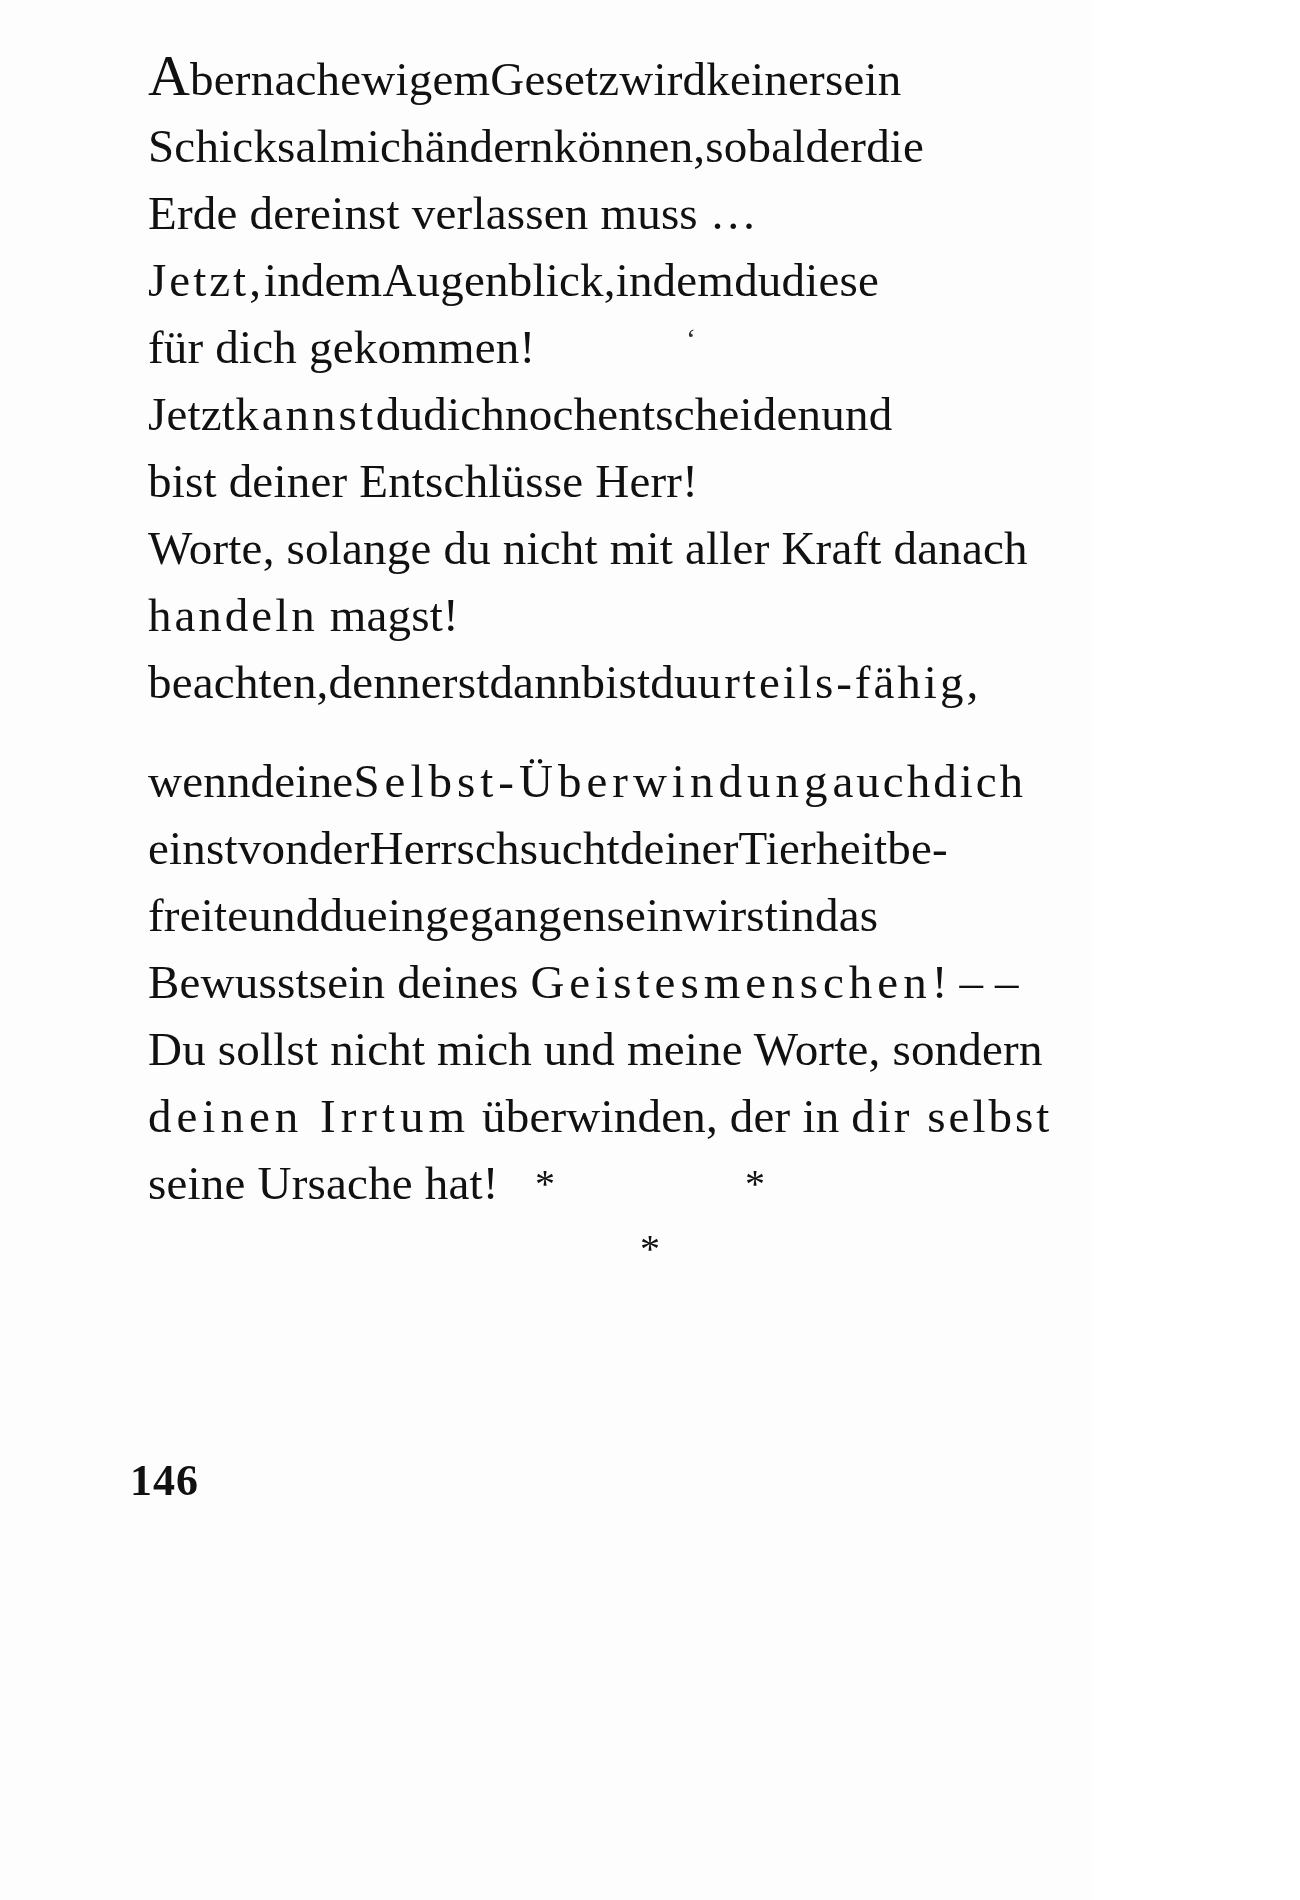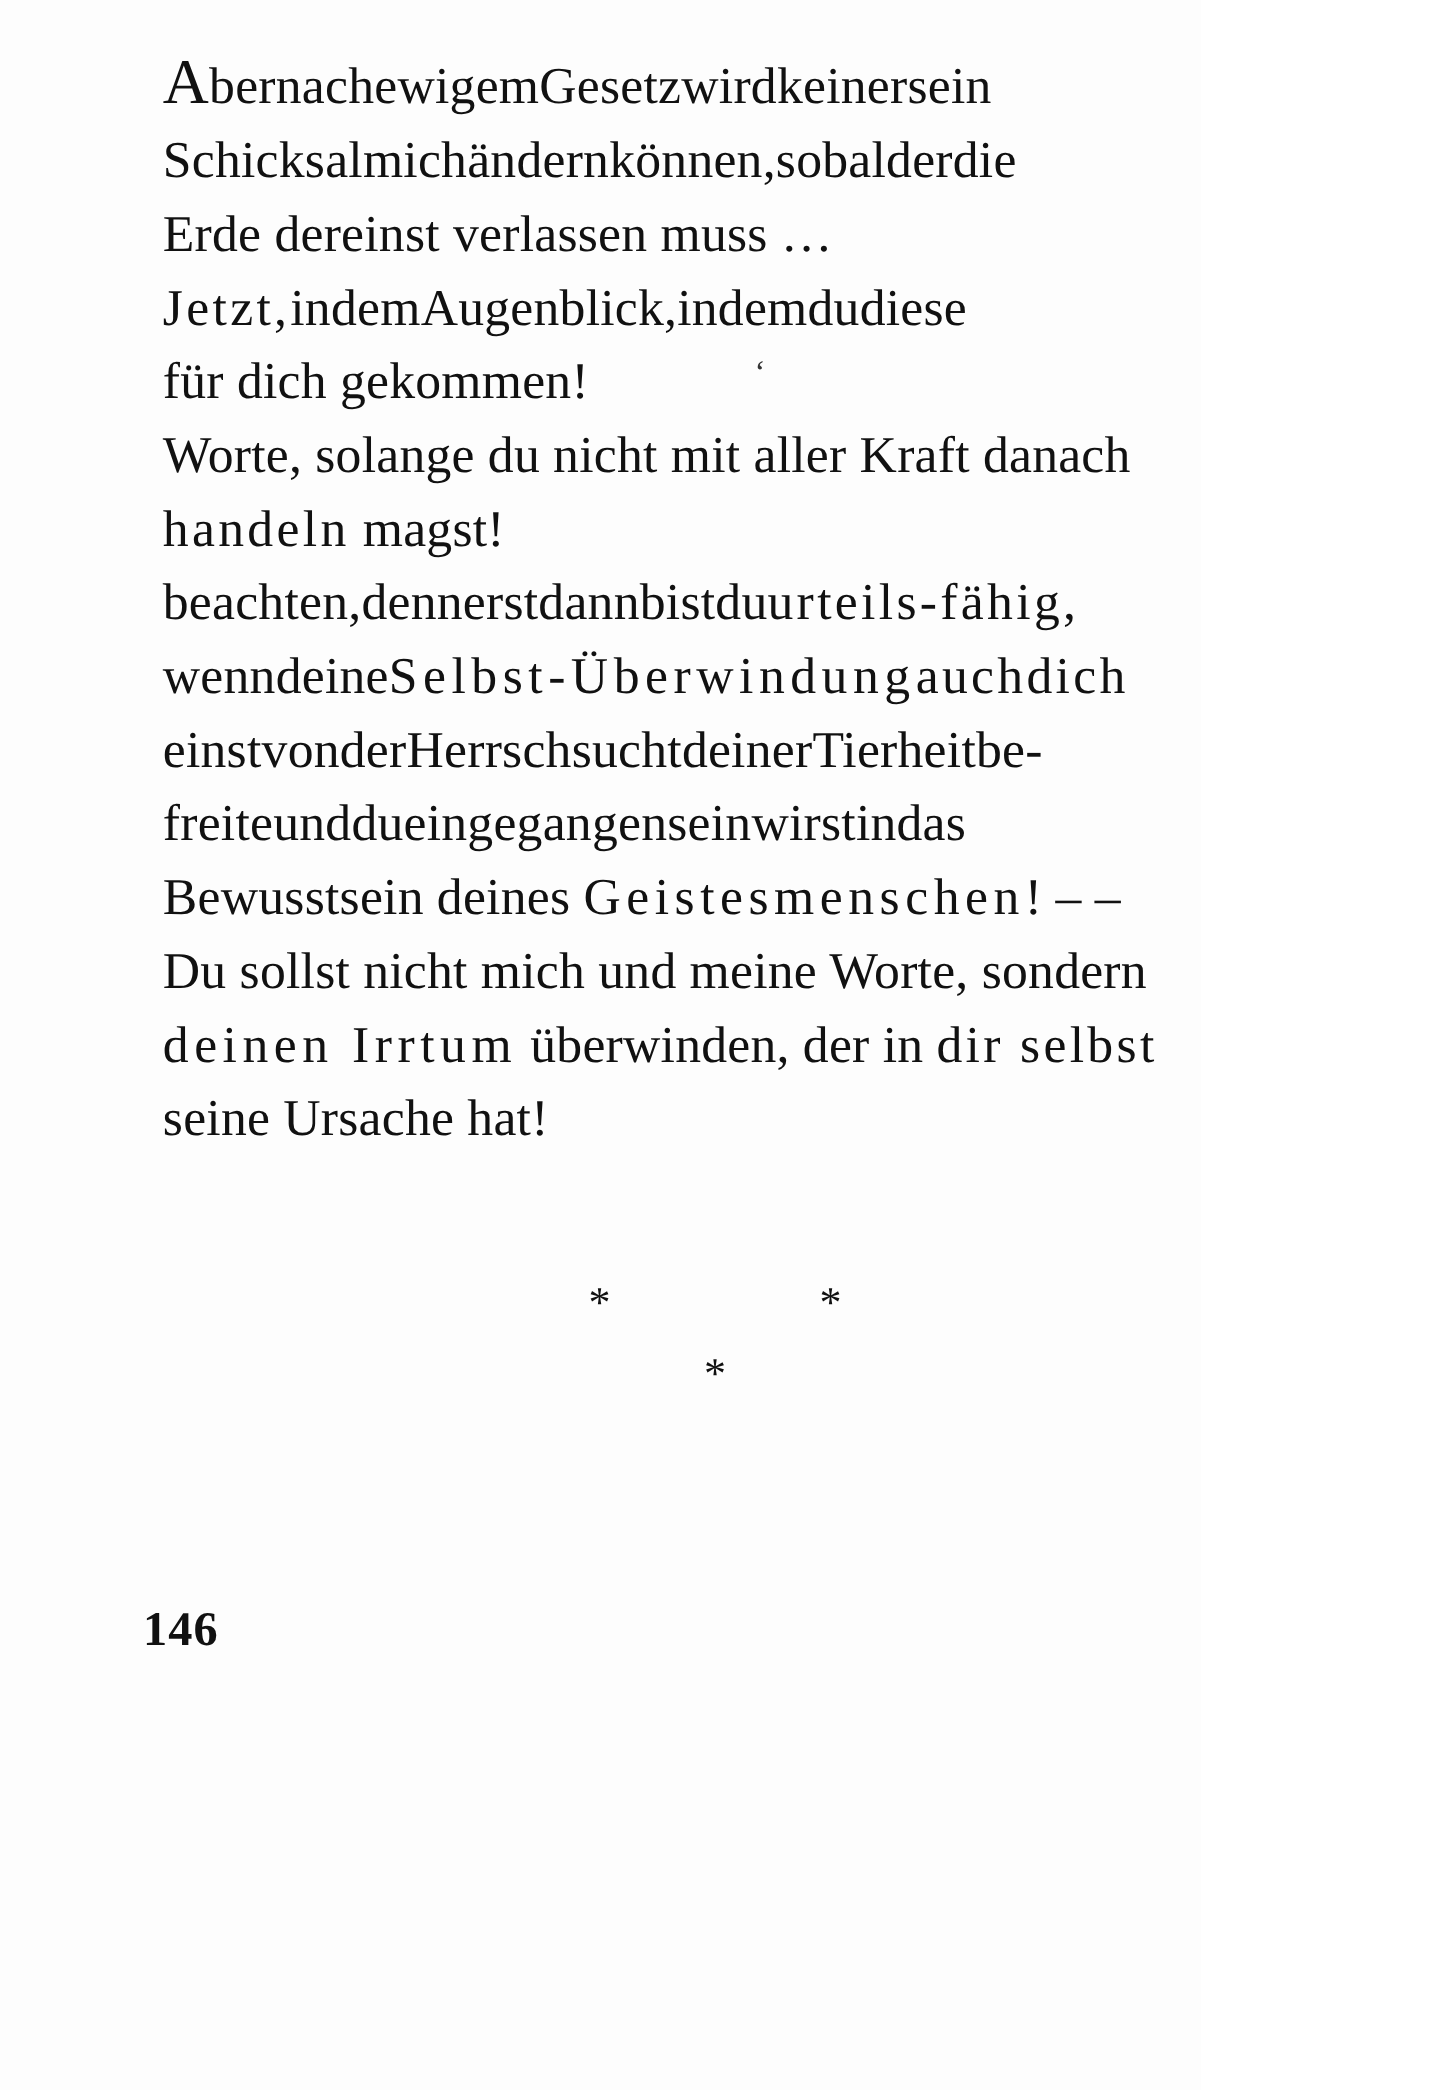--- a/index.html
+++ b/index.html
@@ -39,21 +39,21 @@
   }
   .para .line {
     display: block;
     white-space: nowrap;
   }
   .just {
     display: flex;
     justify-content: space-between;
   }
   .just > span { display: inline-block; }
-  .sp-wide { letter-spacing: 5px; }
+  .sp-wide { letter-spacing: 5px; margin-top: 32px; }
   .sp-mid { letter-spacing: 3px; }
   .dropcap {
     font-size: 58px;
     line-height: 0.8;
   }
   .stars {
     position: absolute;
     left: 0;
     top: 1160px;
     width: 1300px;
@@ -96,20 +96,24 @@
       <span class="line just"><span class="dropcap">A</span><span>ber</span><span>nach</span><span>ewigem</span><span>Gesetz</span><span>wird</span><span>keiner</span><span>sein</span></span>
       <span class="line just"><span>Schicksal</span><span>mich</span><span>ändern</span><span>können,</span><span>sobald</span><span>er</span><span>die</span></span>
       <span class="line">Erde dereinst verlassen muss …</span>
     </div>
 
     <div class="para">
       <span class="line just"><span class="sp-mid">Jetzt,</span><span>in</span><span>dem</span><span>Augenblick,</span><span>in</span><span>dem</span><span>du</span><span>diese</span></span>
       <span class="line">für dich gekommen!</span>
     </div>
 
+    <div class="para">
+      <span class="line just"><span>Jetzt</span><span class="sp-mid">kannst</span><span>du</span><span>dich</span><span>noch</span><span>entscheiden</span><span>und</span></span>
+      <span class="line">bist deiner Entschlüsse Herr!</span>
+    </div>
 
     <div class="para">
       <span class="line">Worte, solange du nicht mit aller Kraft danach</span>
       <span class="line"><span class="sp-mid">handeln</span> <span>magst!</span></span>
     </div>
 
     <div class="para">
       <span class="line just"><span>beachten,</span><span>denn</span><span>erst</span><span>dann</span><span>bist</span><span>du</span><span class="sp-mid">urteils-fähig,</span></span>
       <span class="line just"><span>wenn</span><span>deine</span><span class="sp-wide">Selbst-Überwindung</span><span class="sp-mid">auch</span><span class="sp-mid">dich</span></span>
       <span class="line just"><span>einst</span><span>von</span><span>der</span><span>Herrschsucht</span><span>deiner</span><span>Tierheit</span><span>be-</span></span>

